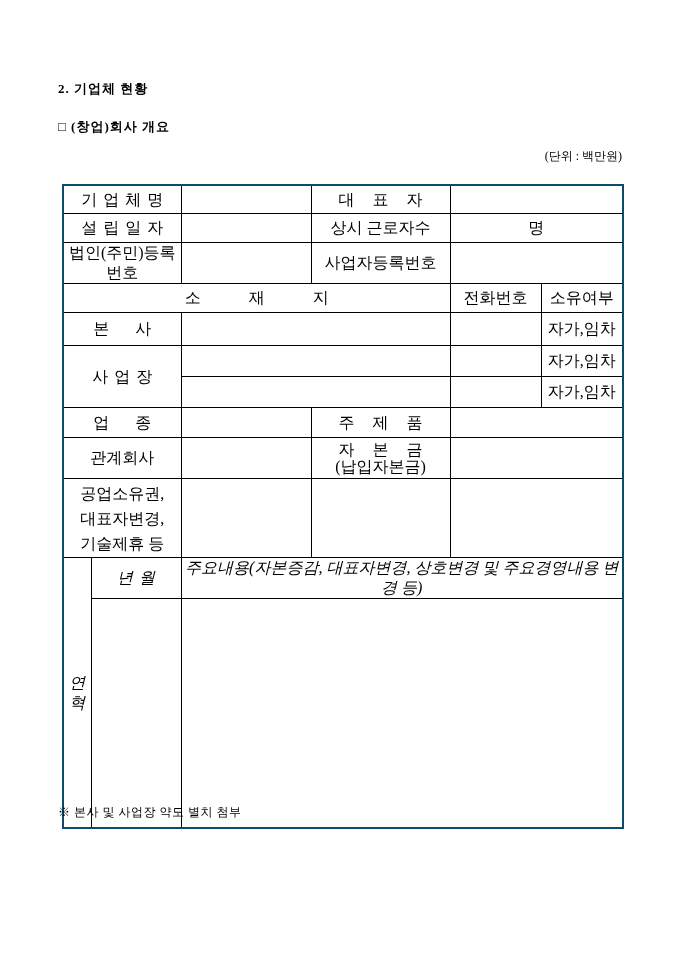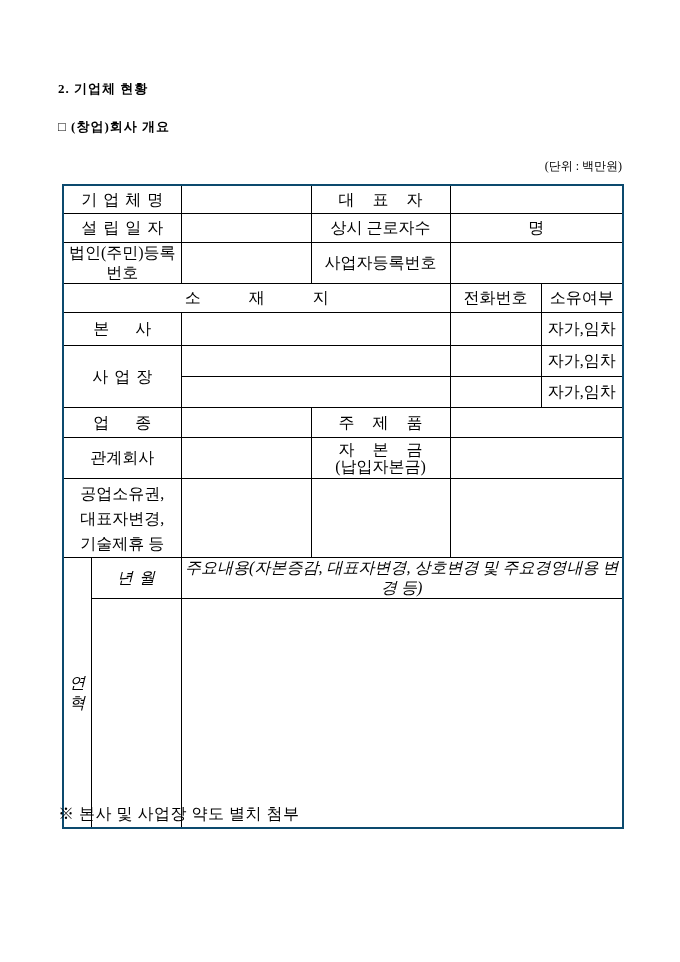--- a/index.html
+++ b/index.html
@@ -14,21 +14,21 @@
   .abs { position:absolute; }
   .section-title {
     left:58px; top:80px;
     font-size:13px; font-weight:bold; letter-spacing:1px;
   }
   .subsection-title {
     left:58px; top:118px;
     font-size:13px; font-weight:bold; letter-spacing:1px;text-align:center;
   }
   .unit-note {
-    left:62px; top:158px; width:560px;
+    left:62px; top:148px; width:560px;
     text-align:right; font-size:12px;
   }
   table.form {
     position:absolute; left:62px; top:184px;
     width:560px;
     border-collapse:collapse; table-layout:fixed;
     font-size:16px;
     border:2px solid #0c4a6e;
   }
   table.form td {
@@ -50,21 +50,21 @@
   tr.r30 td { height:30px;text-align:center; }
   tr.r32 td { height:32px; }
   tr.r33 td { height:33px;font-style:italic; }
   tr.r40 td { height:40px; }
   tr.r78 td { height:78px; }
   tr.r228 td { height:228px; }
   td.ip-cell div { line-height:25px; }
   td.capital-cell div { line-height:17px; }
   .footnote {
     left:58px; top:804px;
-    font-size:16px; letter-spacing:0.5px;
+    font-size:12px; letter-spacing:0.5px;
   }
 </style>
 </head>
 <body>
 
 <div class="abs section-title">2. 기업체 현황</div>
 <div class="abs subsection-title">□ (창업)회사 개요</div>
 <div class="abs unit-note">(단위 : 백만원)</div>
 
 <table class="form">

